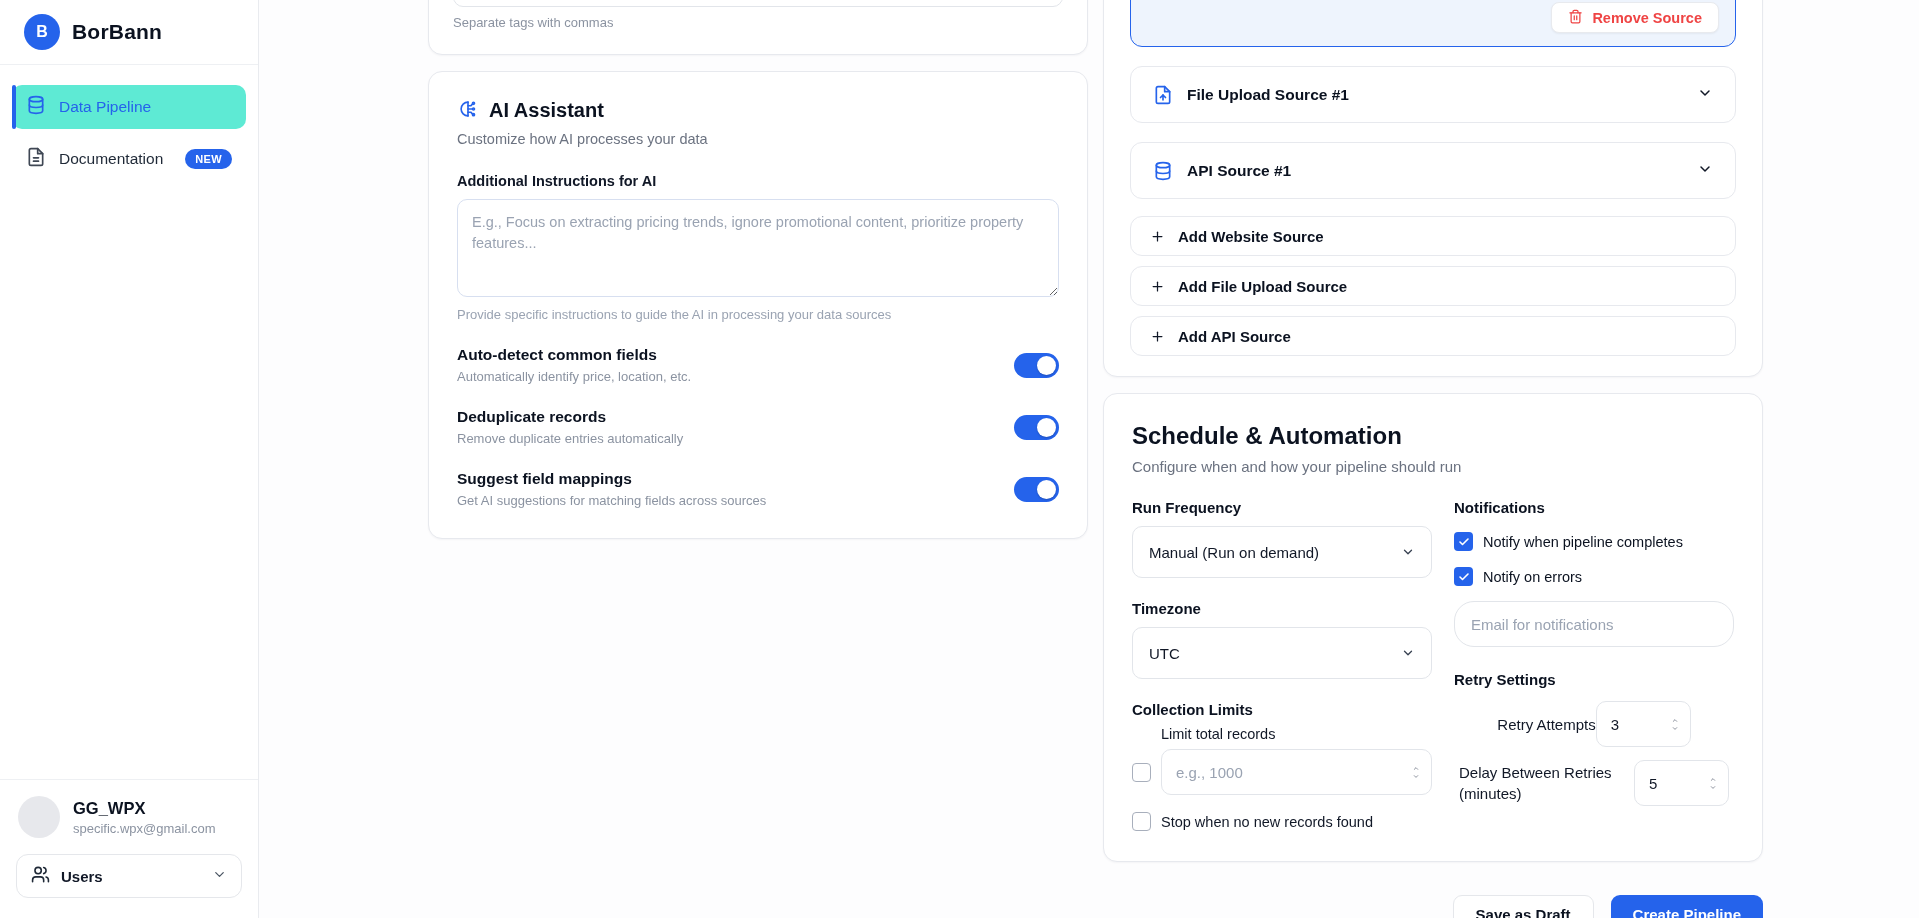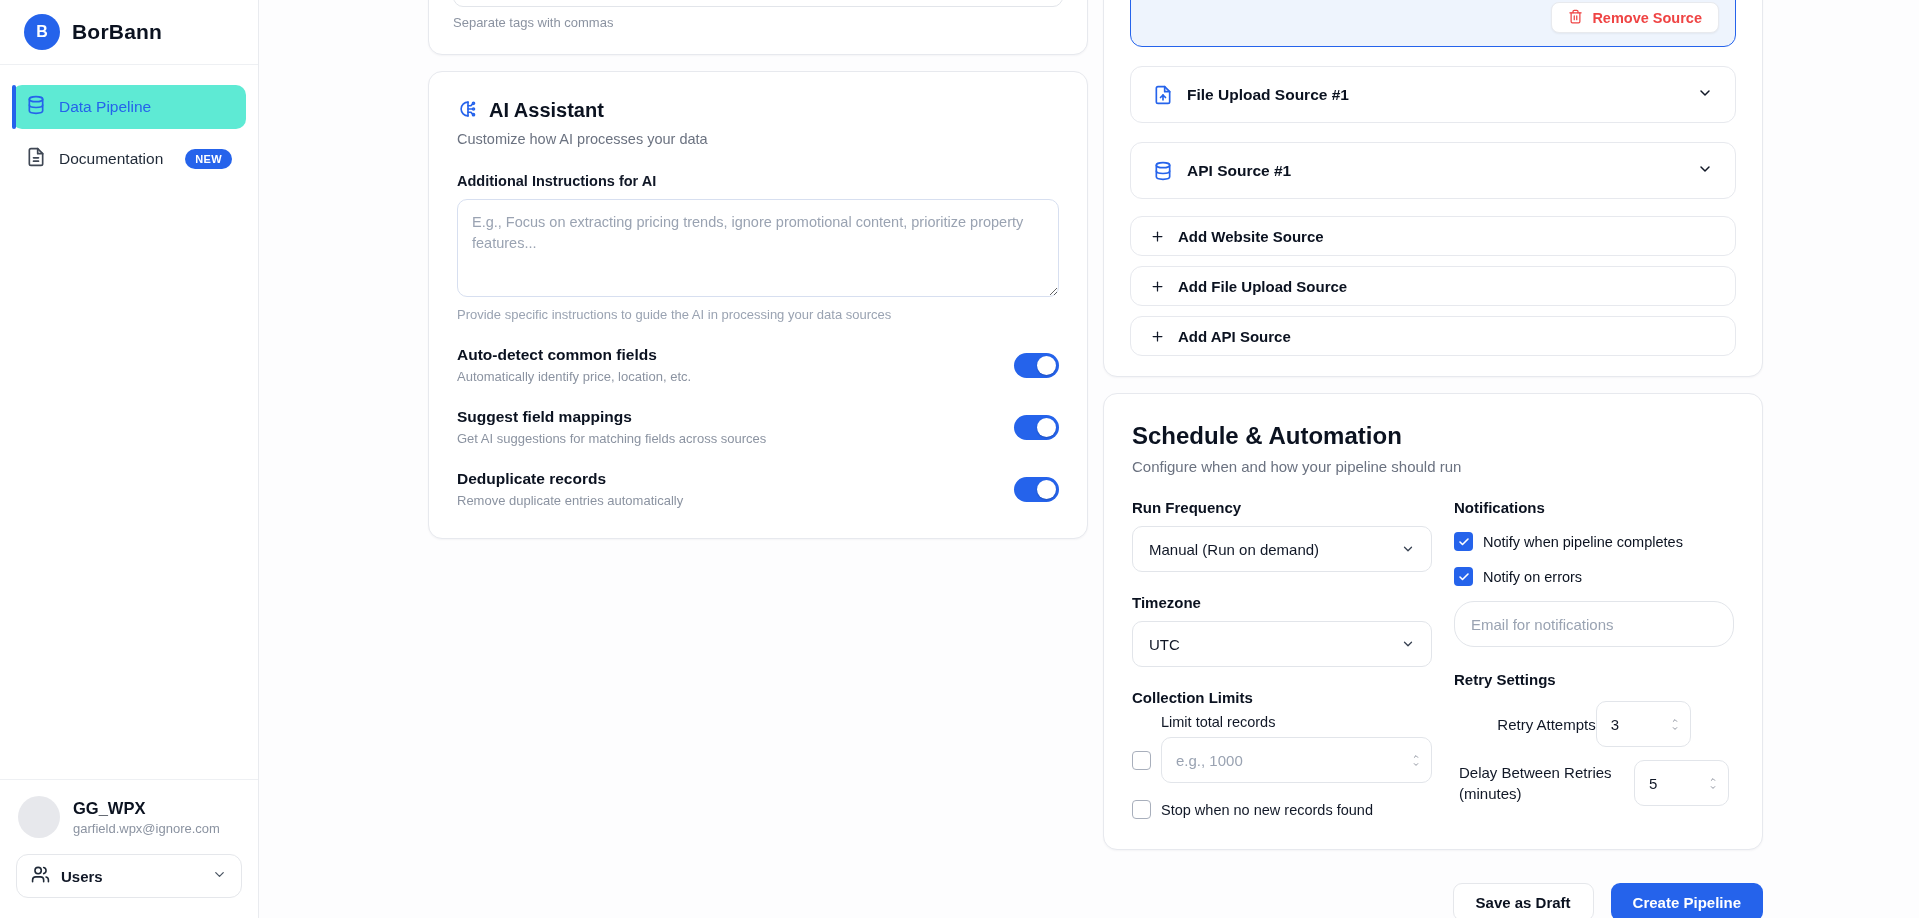--- a/index.html
+++ b/index.html
@@ -140,21 +140,21 @@
   .add-btn.first { margin-top:17px; }
   .add-btn svg { width:15px; height:15px; stroke:#111827; }
 
   
   .card-schedule { margin-top:16px; padding:28px 28px 30px; }
   .sched-title { font-size:24px; font-weight:700; color:#0b1220; }
   .sched-sub { font-size:15px; color:#6b7280; margin-top:8px; }
   .sched-grid { display:grid; grid-template-columns:300px 1fr; column-gap:22px; margin-top:24px; }
   .group-label { font-size:15px; font-weight:600; color:#0b1220; }
   .select {
-    margin-top:10px; height:46px; border:1px solid #e2e5ea; border-radius:10px;
+    margin-top:10px; height:52px; border:1px solid #e2e5ea; border-radius:10px;
     display:flex; align-items:center; justify-content:space-between;
     padding:0 16px; font-size:15px; color:#111827; background:#fff; cursor:pointer;
   }
   .select svg { width:14px; height:14px; stroke:#374151; }
   .mt22 { margin-top:22px; }
   .limit-label { margin-top:8px; margin-left:29px; font-size:14.5px; font-weight:500; color:#111827; }
   .limit-row { display:flex; align-items:center; gap:10px; margin-top:7px; }
   .checkbox {
     width:19px; height:19px; border-radius:4px; flex:none;
     border:1.5px solid #a8afbc; background:#fff; cursor:pointer;
@@ -284,21 +284,21 @@
         <span>Documentation</span>
         <span class="badge">NEW</span>
       </div>
     </nav>
 
     <div class="sidebar-footer">
       <div class="user-row">
         <div class="avatar"></div>
         <div>
           <div class="user-name">GG_WPX</div>
-          <div class="user-email">garfield.wpx@ignore.com</div>
+          <div class="user-email">specific.wpx@gmail.com</div>
         </div>
       </div>
       <button class="role-btn">
         <span><svg viewBox="0 0 24 24" fill="none" stroke-width="2" stroke-linecap="round" stroke-linejoin="round">
               <use href="#i-users"></use>
             </svg></span>
         <span>Users</span>
         <span class="chev"><svg viewBox="0 0 24 24" fill="none" stroke-width="2" stroke-linecap="round" stroke-linejoin="round">
               <use href="#i-chev"></use>
             </svg></span>
@@ -330,29 +330,29 @@
 
         <div class="toggle-row">
           <div>
             <div class="toggle-title">Auto-detect common fields</div>
             <div class="toggle-desc">Automatically identify price, location, etc.</div>
           </div>
           <div class="switch on"></div>
         </div>
         <div class="toggle-row">
           <div>
+            <div class="toggle-title">Deduplicate records</div>
+            <div class="toggle-desc">Remove duplicate entries automatically</div>
+          </div>
+          <div class="switch on"></div>
+        </div>
+        <div class="toggle-row">
+          <div>
             <div class="toggle-title">Suggest field mappings</div>
             <div class="toggle-desc">Get AI suggestions for matching fields across sources</div>
-          </div>
-          <div class="switch on"></div>
-        </div>
-        <div class="toggle-row">
-          <div>
-            <div class="toggle-title">Deduplicate records</div>
-            <div class="toggle-desc">Remove duplicate entries automatically</div>
           </div>
           <div class="switch on"></div>
         </div>
       </section>
     </div>
 
     <div class="col">
 
       <section class="card card-sources">
         <div class="selected-panel">

